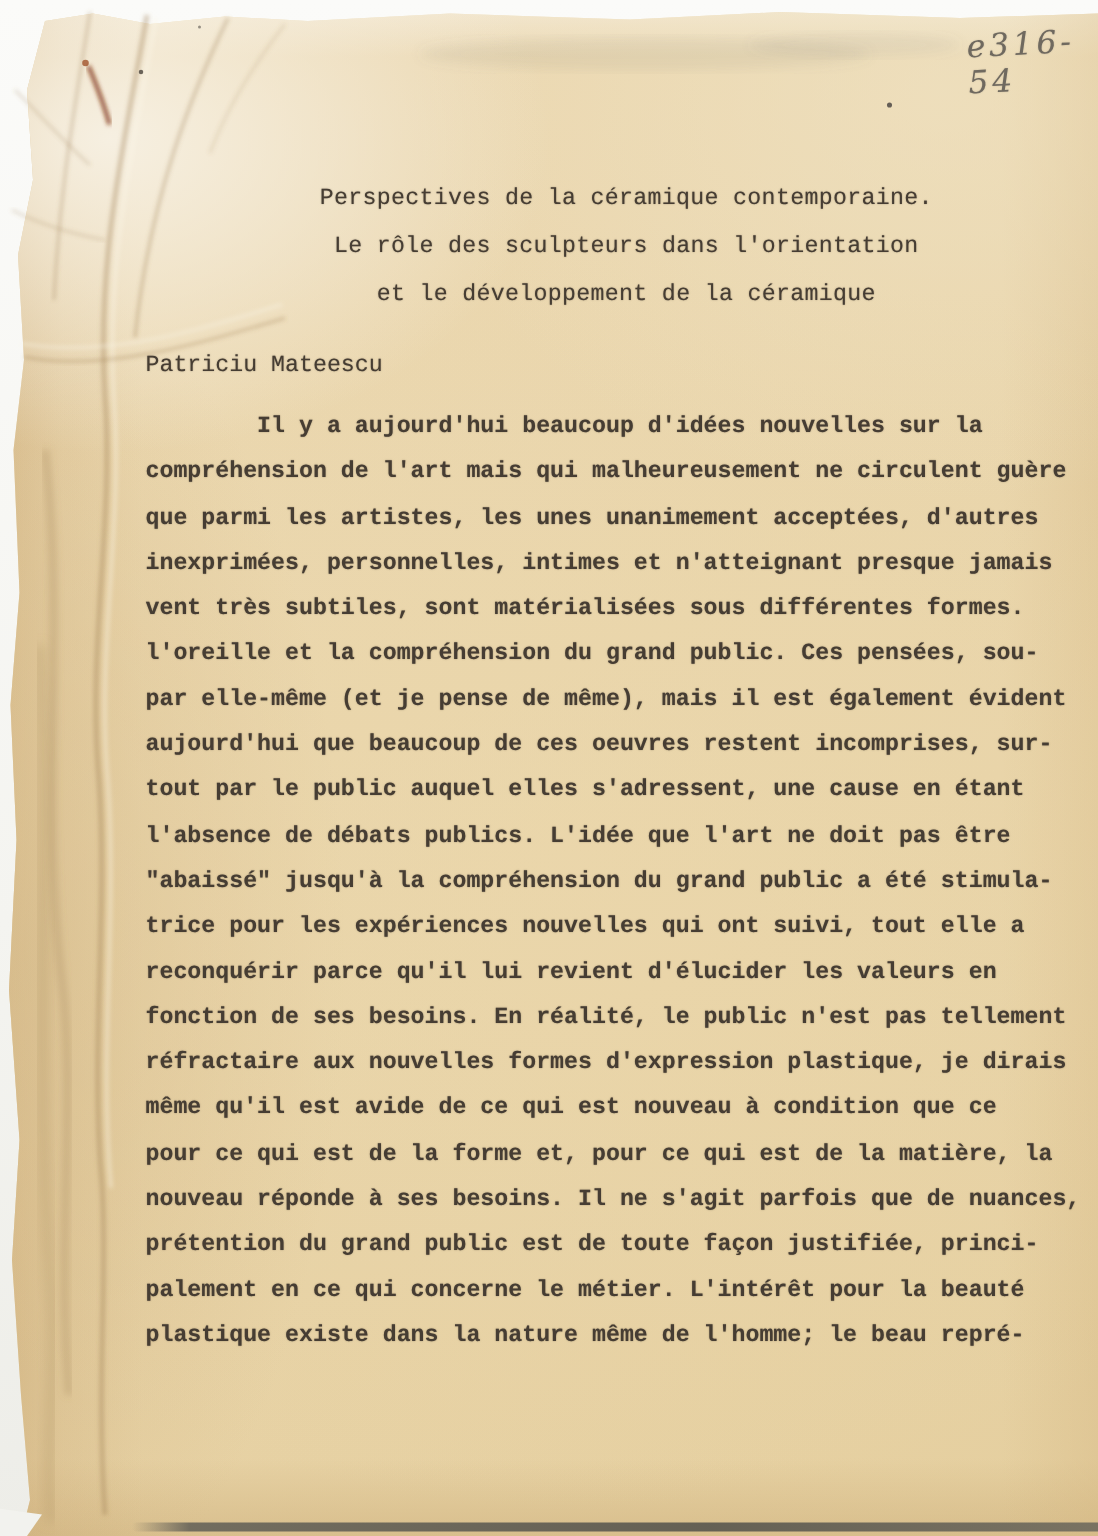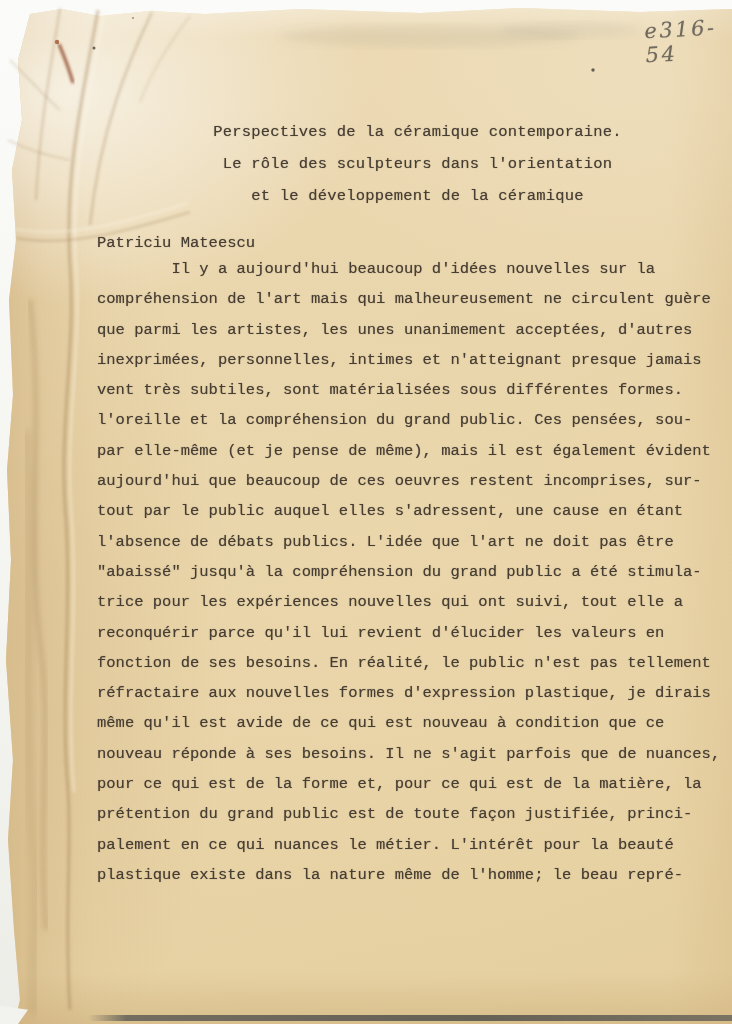--- a/index.html
+++ b/index.html
@@ -58,24 +58,25 @@
     letter-spacing: 0.2px;
   }
   .author {
     position: absolute;
     top: 233px;
     left: 97px;
     line-height: 20px;
   }
   .body-block {
     position: absolute;
-    top: 254px;
+    top: 269px;
     left: 97px;
     width: 632px;
     line-height: 30.3px;
+    font-weight: bold;
   }
   .line {
     white-space: pre;
   }
   .archive-mark {
     position: absolute;
     top: 17px;
     left: 645px;
     font-family: "DejaVu Serif", serif;
     font-style: italic;
@@ -168,23 +169,23 @@
     <div class="line">par elle-même (et je pense de même), mais il est également évident</div>
     <div class="line">aujourd'hui que beaucoup de ces oeuvres restent incomprises, sur-</div>
     <div class="line">tout par le public auquel elles s'adressent, une cause en étant</div>
     <div class="line">l'absence de débats publics. L'idée que l'art ne doit pas être</div>
     <div class="line">"abaissé" jusqu'à la compréhension du grand public a été stimula-</div>
     <div class="line">trice pour les expériences nouvelles qui ont suivi, tout elle a</div>
     <div class="line">reconquérir parce qu'il lui revient d'élucider les valeurs en</div>
     <div class="line">fonction de ses besoins. En réalité, le public n'est pas tellement</div>
     <div class="line">réfractaire aux nouvelles formes d'expression plastique, je dirais</div>
     <div class="line">même qu'il est avide de ce qui est nouveau à condition que ce</div>
+    <div class="line">pour ce qui est de la forme et, pour ce qui est de la matière, la</div>
     <div class="line">nouveau réponde à ses besoins. Il ne s'agit parfois que de nuances,</div>
-    <div class="line">pour ce qui est de la forme et, pour ce qui est de la matière, la</div>
     <div class="line">prétention du grand public est de toute façon justifiée, princi-</div>
-    <div class="line">palement en ce qui nuances le métier. L'intérêt pour la beauté</div>
+    <div class="line">palement en ce qui concerne le métier. L'intérêt pour la beauté</div>
     <div class="line">plastique existe dans la nature même de l'homme; le beau repré-</div>
   </div>
 
   <div class="bottom-strip"></div>
   <div class="bl-wedge"></div>
 
 </div>
 
 </body></html>

